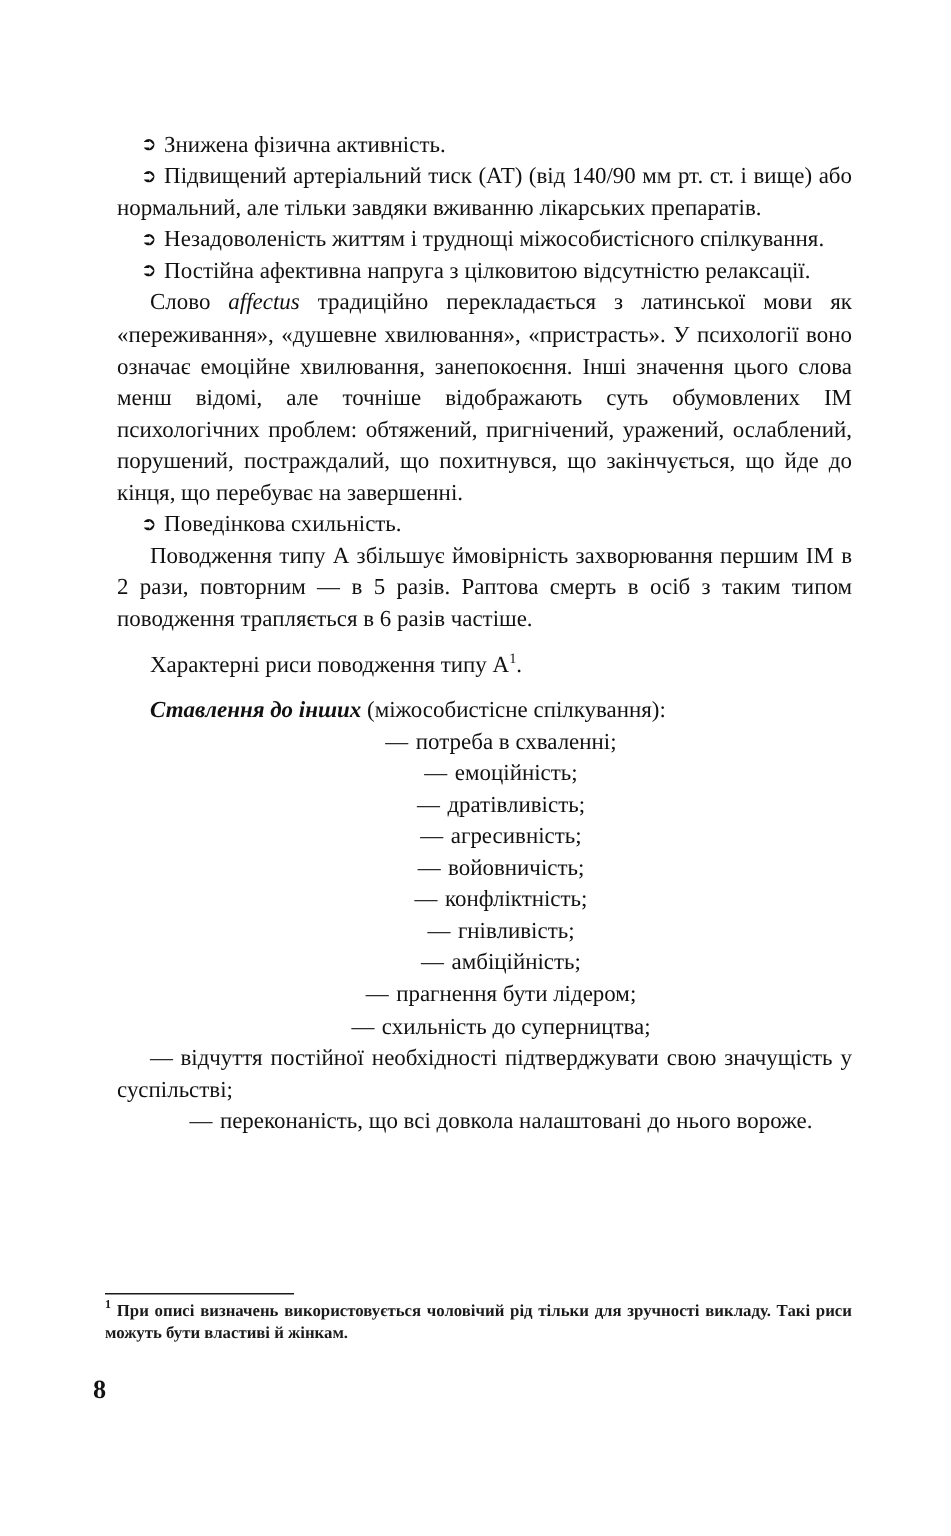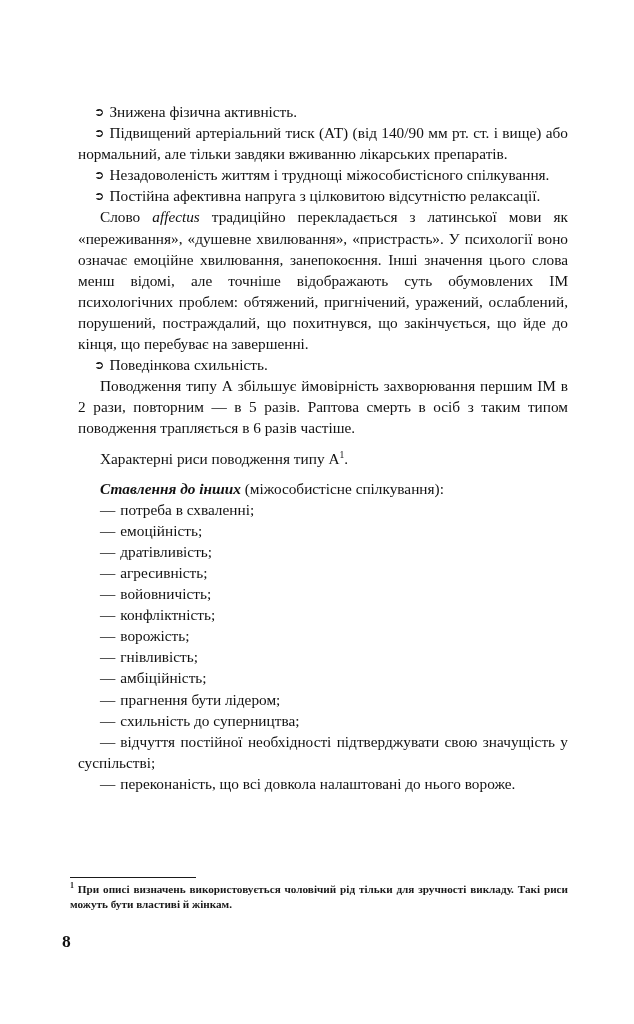--- a/index.html
+++ b/index.html
@@ -13,21 +13,21 @@
     height: 1024px;
     position: relative;
     overflow: hidden;
     font-family: "Liberation Serif", "DejaVu Serif", serif;
     color: #111111;
     -webkit-font-smoothing: antialiased;
   }
 
   .page {
     position: absolute;
-    left: 0; top: 15px;
+    left: 0; top: 0;
     width: 634px;
     height: 836px;
     background: #ffffff;
   }
 
   
   .textblock {
     position: absolute;
     left: 78px;
     top: 86px;
@@ -58,21 +58,21 @@
   }
 
   
   .para {
     text-indent: 22px;
   }
 
   
   .dash {
     text-indent: 22px;
-    text-align: left;
+    text-align: center;
   }
   .dash.justify {
     text-align: justify;
   }
   .dash .d {
     padding-right: 5px;
   }
 
   .spacer-sm { height: 9px; }
 
@@ -152,21 +152,20 @@
     <div class="spacer-sm"></div>
 
     <p class="para"><span class="bi">Ставлення до інших</span><span> (міжособистісне спілкування):</span></p>
 
     <p class="dash"><span class="d">—</span><span>потреба в схваленні;</span></p>
     <p class="dash"><span class="d">—</span><span>емоційність;</span></p>
     <p class="dash"><span class="d">—</span><span>дратівливість;</span></p>
     <p class="dash"><span class="d">—</span><span>агресивність;</span></p>
     <p class="dash"><span class="d">—</span><span>войовничість;</span></p>
     <p class="dash"><span class="d">—</span><span>конфліктність;</span></p>
-    <p class="dash"><span class="d">—</span><span>ворожість;</span></p>
     <p class="dash"><span class="d">—</span><span>гнівливість;</span></p>
     <p class="dash"><span class="d">—</span><span>амбіційність;</span></p>
     <p class="dash"><span class="d">—</span><span>прагнення бути лідером;</span></p>
     <p class="dash"><span class="d">—</span><span>схильність до суперництва;</span></p>
     <p class="dash justify"><span class="d">—</span><span>відчуття постійної необхідності підтверджувати свою значущість у суспільстві;</span></p>
     <p class="dash"><span class="d">—</span><span>переконаність, що всі довкола налаштовані до нього вороже.</span></p>
 
   </div>
 
   <div class="footnote">

